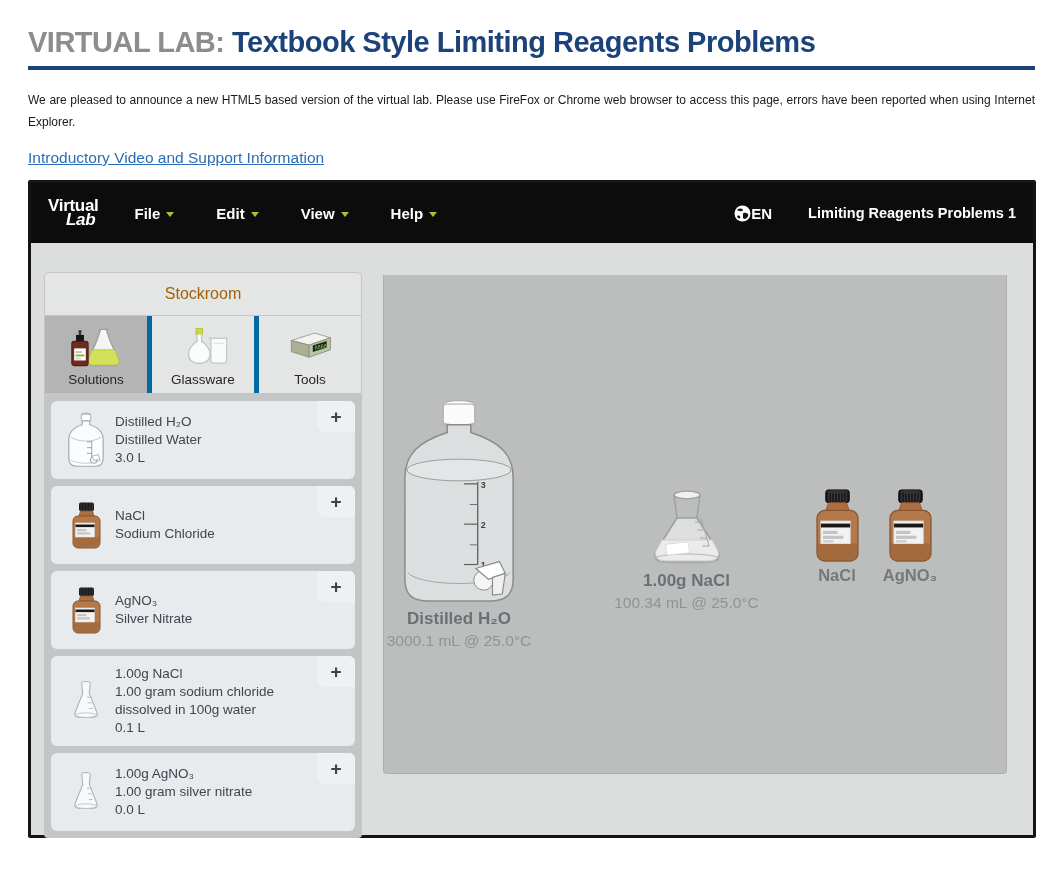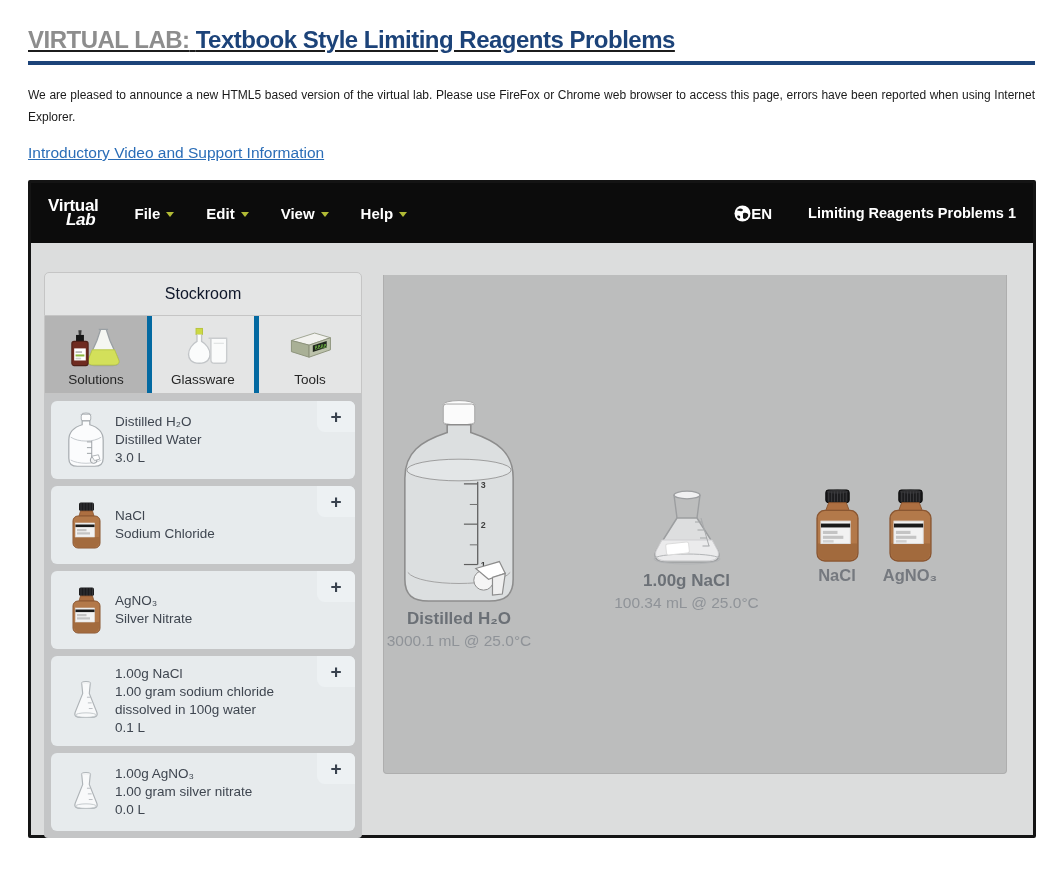--- a/index.html
+++ b/index.html
@@ -2,49 +2,49 @@
 <html><head>
 <meta charset="utf-8">
 <style>
   * { margin:0; padding:0; box-sizing:border-box; }
   html,body { background:#ffffff; }
   body { font-family:"Liberation Sans","DejaVu Sans",sans-serif; color:#1c1c1c; }
   .page { position:relative; width:1063px; height:873px; background:#fff; overflow:hidden; }
 
   
   .page-head { padding:26px 28px 0 28px; }
-  .page-title { font-size:24px; letter-spacing:-0.5px;text-decoration:underline; }
+  .page-title { font-size:29px; letter-spacing:-0.5px; }
   .title-gray { color:#8d8d8d; font-weight:600; }
   .title-navy { color:#1c4379; font-weight:700; }
   .title-rule { height:4px; background:#1c4379; margin-top:7px; border:none; }
   .intro { margin-top:20px; font-size:12px; line-height:21.5px; color:#1a1a1a; text-align:justify; }
   .intro-link { display:inline-block; margin-top:16px; font-size:15.5px; color:#2a6db7; text-decoration:underline; cursor:pointer; }
 
   
   .app { position:absolute; left:28px; top:180px; width:1008px; height:658px;
          border:3px solid #141414; background:#dcdddd; border-radius:2px; }
 
   
   .menubar { height:60px; background:#0c0c0c; display:flex; align-items:center; padding:0 17px; }
   .logo { color:#fff; font-weight:700; font-size:17px; line-height:14px; letter-spacing:-0.3px; }
   .logo .l2 { margin-left:18px;font-style:italic; }
-  .menu-items { display:flex; margin-left:36px; gap:32px; }
+  .menu-items { display:flex; margin-left:36px; gap:42px; }
   .menu-item { display:flex; align-items:center; gap:6px; color:#fff; font-weight:700; font-size:15px; cursor:pointer; }
   .caret { width:0; height:0; border-left:4px solid transparent; border-right:4px solid transparent; border-top:5px solid #b2bb35; margin-top:2px; }
   .menubar-right { margin-left:auto; display:flex; align-items:center; gap:36px; }
   .lang { display:flex; align-items:center; gap:0; color:#fff; font-weight:700; font-size:15px; cursor:pointer; }
   .problem-title { color:#fff; font-weight:700; font-size:14.5px; }
 
   
   .content { position:relative; height:592px; }
 
   
   .stockroom { position:absolute; left:13px; top:29px; width:318px; }
   .panel-header { height:44px; background:#e4e5e5; border:1px solid #c5c5c5; border-radius:5px 5px 0 0;
-                  display:flex; align-items:center; justify-content:center; font-size:16px; color:#0f172a; }
+                  display:flex; align-items:center; justify-content:center; font-size:16px; color:#a16207; }
   .tabs { display:flex; height:78px; background:#e4e5e5; border:1px solid #c5c5c5; border-top:none; }
   .tab { flex:1; display:flex; flex-direction:column; align-items:center; justify-content:flex-end;
          padding-bottom:6px; gap:3px; font-size:13.5px; color:#262626; cursor:pointer; border-right:5px solid #0369a1; }
   .tab:last-child { border-right:none; }
   .tab.selected { background:#b4b4b4; }
   .items { background:#c4c5c6; padding:7px; display:flex; flex-direction:column; gap:7px; border-radius:0 0 4px 4px; }
   .item-card { position:relative; background:#e7ebed; border-radius:6px; min-height:78px;
                display:flex; align-items:center; padding:9px 12px 9px 6px; cursor:pointer; }
   .item-icon { width:58px; flex:0 0 58px; display:flex; justify-content:center; align-items:center; }
   .item-text { font-size:13.5px; line-height:18px; color:#3f4650; padding-right:34px; }

